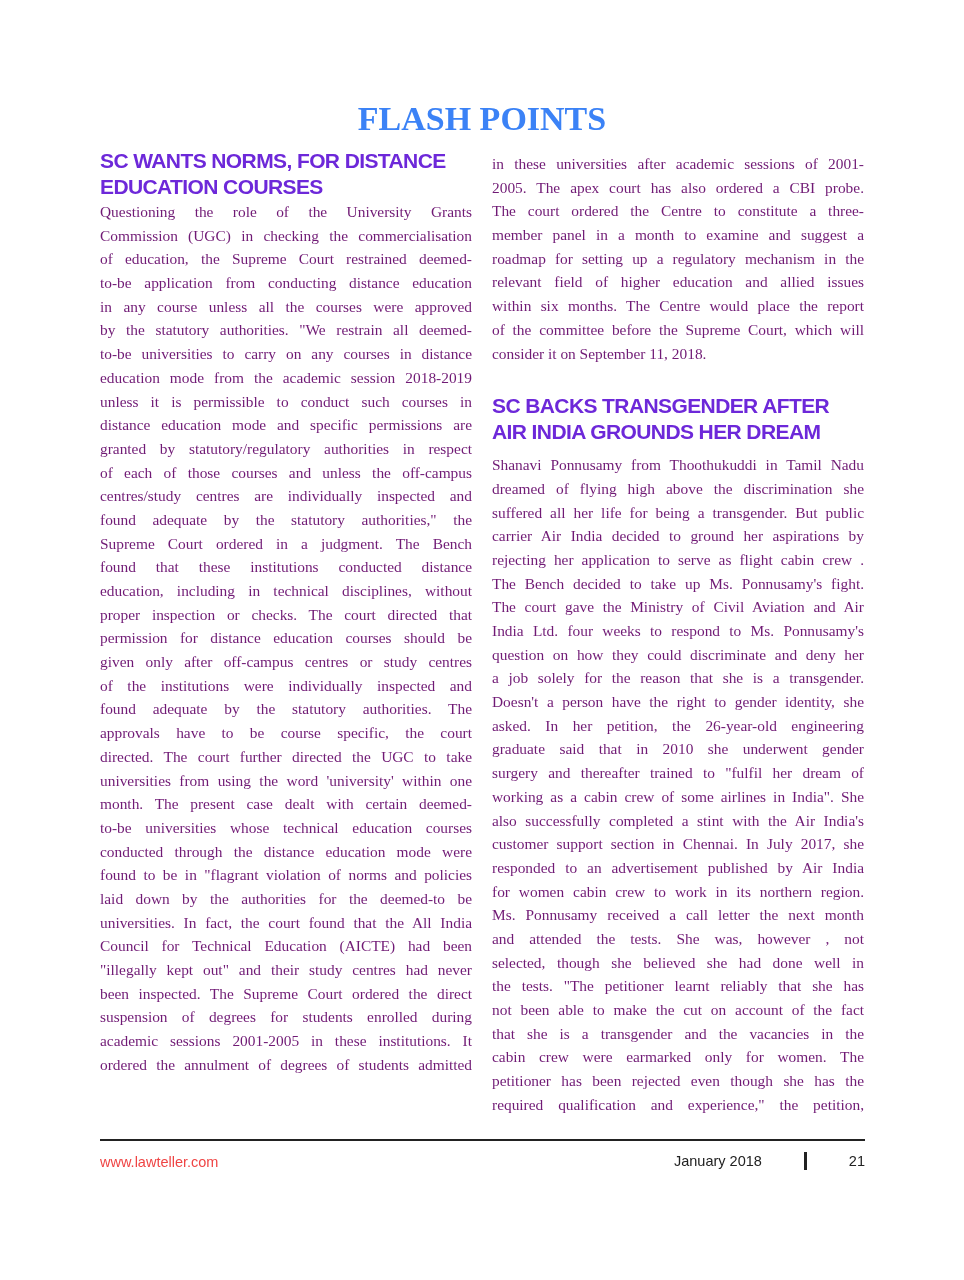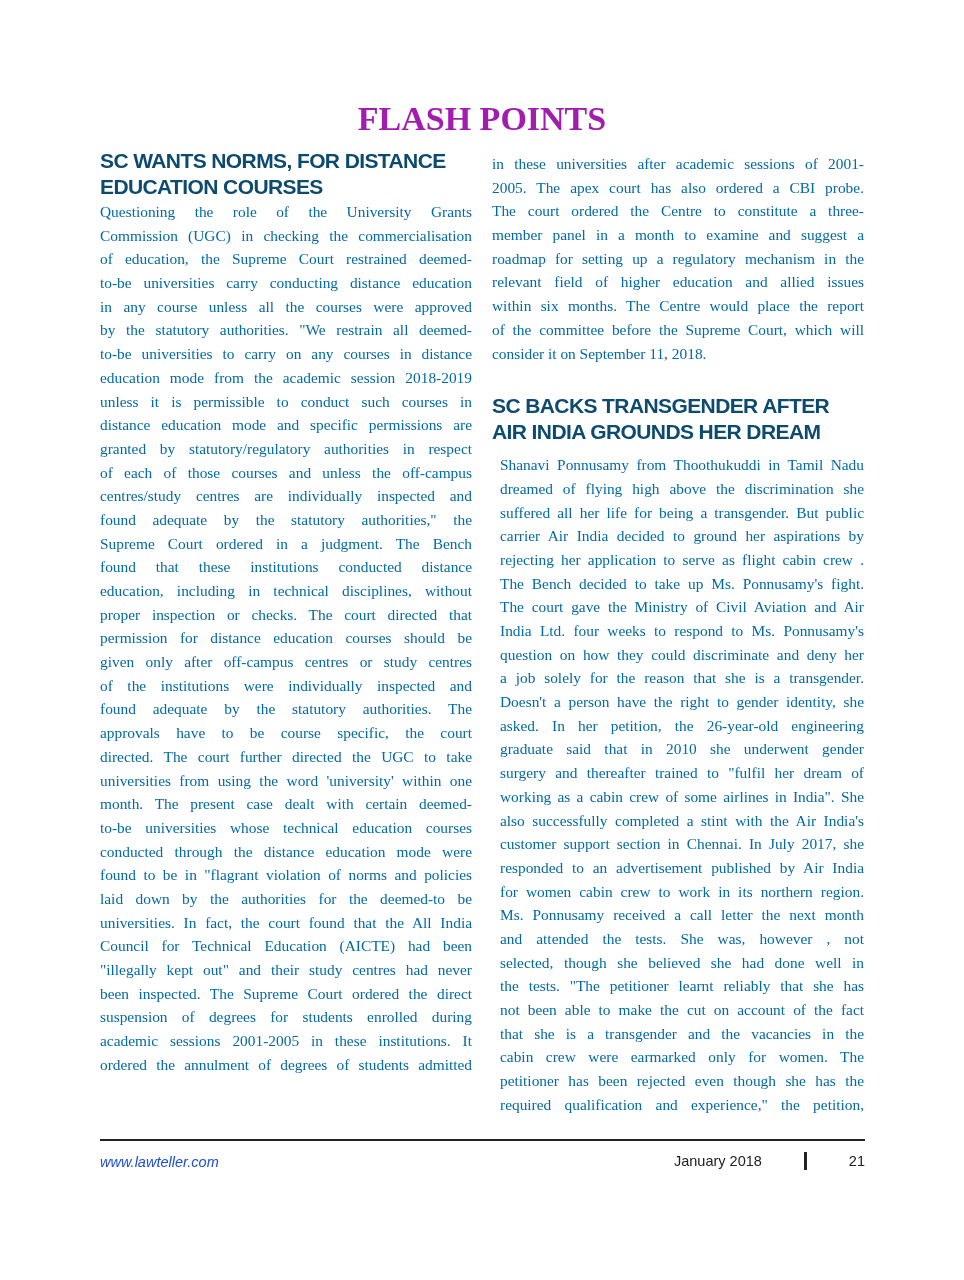--- a/index.html
+++ b/index.html
@@ -1,41 +1,41 @@
 <!DOCTYPE html>
 <html><head>
 <meta charset="utf-8">
 <style>
   html, body { margin: 0; padding: 0; background: #ffffff; }
   body { width: 964px; height: 1280px; position: relative; overflow: hidden; color: #1a1a1a; }
   .page-title {
     position: absolute; left: 0; top: 100px; width: 964px; text-align: center;
     font-family: "Liberation Serif", serif; font-weight: bold; font-size: 34px; letter-spacing: 0px;
-    color: #a21caf;
+    color: #3b82f6;
   }
   .col { position: absolute; width: 372px; }
   .col-left { left: 100px; top: 148px; }
   .col-right { left: 492px; top: 152px; }
   .headline {
     font-family: "Liberation Sans", sans-serif; font-weight: bold; font-size: 21px;
-    line-height: 26px; letter-spacing: -0.6px; color: #0c4a6e; margin: 0;
+    line-height: 26px; letter-spacing: -0.6px; color: #6d28d9; margin: 0;
   }
   .body-text {
     font-family: "Liberation Serif", serif; font-size: 15.4px; line-height: 23.7px;
-    color: #0369a1; margin: 0;
+    color: #701a75; margin: 0;
   }
   .line { display: block; text-align: justify; text-align-last: justify; white-space: nowrap; height: 23.7px; }
   .line.last { text-align-last: left; }
   .col-left .body-text { margin-top: 0; }
   .col-right .headline { margin-top: 28px; }
-  .col-right .body-text.second { margin-top: 8px; margin-left: 8px; }
+  .col-right .body-text.second { margin-top: 8px; }
   .footer-rule { position: absolute; left: 100px; top: 1139px; width: 765px; height: 2px; background: #222; }
   .footer-url {
     position: absolute; left: 100px; top: 1154px;
-    font-family: "Liberation Sans", sans-serif; font-style: italic; font-size: 14.5px; color: #1d4ed8;
+    font-family: "Liberation Sans", sans-serif; font-size: 14.5px; color: #ef4444;
   }
   .footer-right {
     position: absolute; right: 99px; top: 1152px;
     font-family: "Liberation Sans", sans-serif; font-size: 14.5px; color: #222; display: flex; align-items: center; gap: 36px;
   }
   .footer-sep { display: inline-block; width: 3px; height: 18px; background: #222; margin: 0 6px; }
 </style>
 </head>
 <body>
 
@@ -43,21 +43,21 @@
 
 <div class="col col-left">
   <h2 class="headline">
     <span class="hl" style="display:block">SC WANTS NORMS, FOR DISTANCE</span>
     <span class="hl" style="display:block">EDUCATION COURSES</span>
   </h2>
   <div class="body-text" id="a1-body">
       <span class="line">Questioning the role of the University Grants</span>
       <span class="line">Commission (UGC) in checking the commercialisation</span>
       <span class="line">of education, the Supreme Court restrained deemed-</span>
-      <span class="line">to-be universities carry conducting distance education</span>
+      <span class="line">to-be application from conducting distance education</span>
       <span class="line">in any course unless all the courses were approved</span>
       <span class="line">by the statutory authorities. "We restrain all deemed-</span>
       <span class="line">to-be universities to carry on any courses in distance</span>
       <span class="line">education mode from the academic session 2018-2019</span>
       <span class="line">unless it is permissible to conduct such courses in</span>
       <span class="line">distance education mode and specific permissions are</span>
       <span class="line">granted by statutory/regulatory authorities in respect</span>
       <span class="line">of each of those courses and unless the off-campus</span>
       <span class="line">centres/study centres are individually inspected and</span>
       <span class="line">found adequate by the statutory authorities," the</span>

